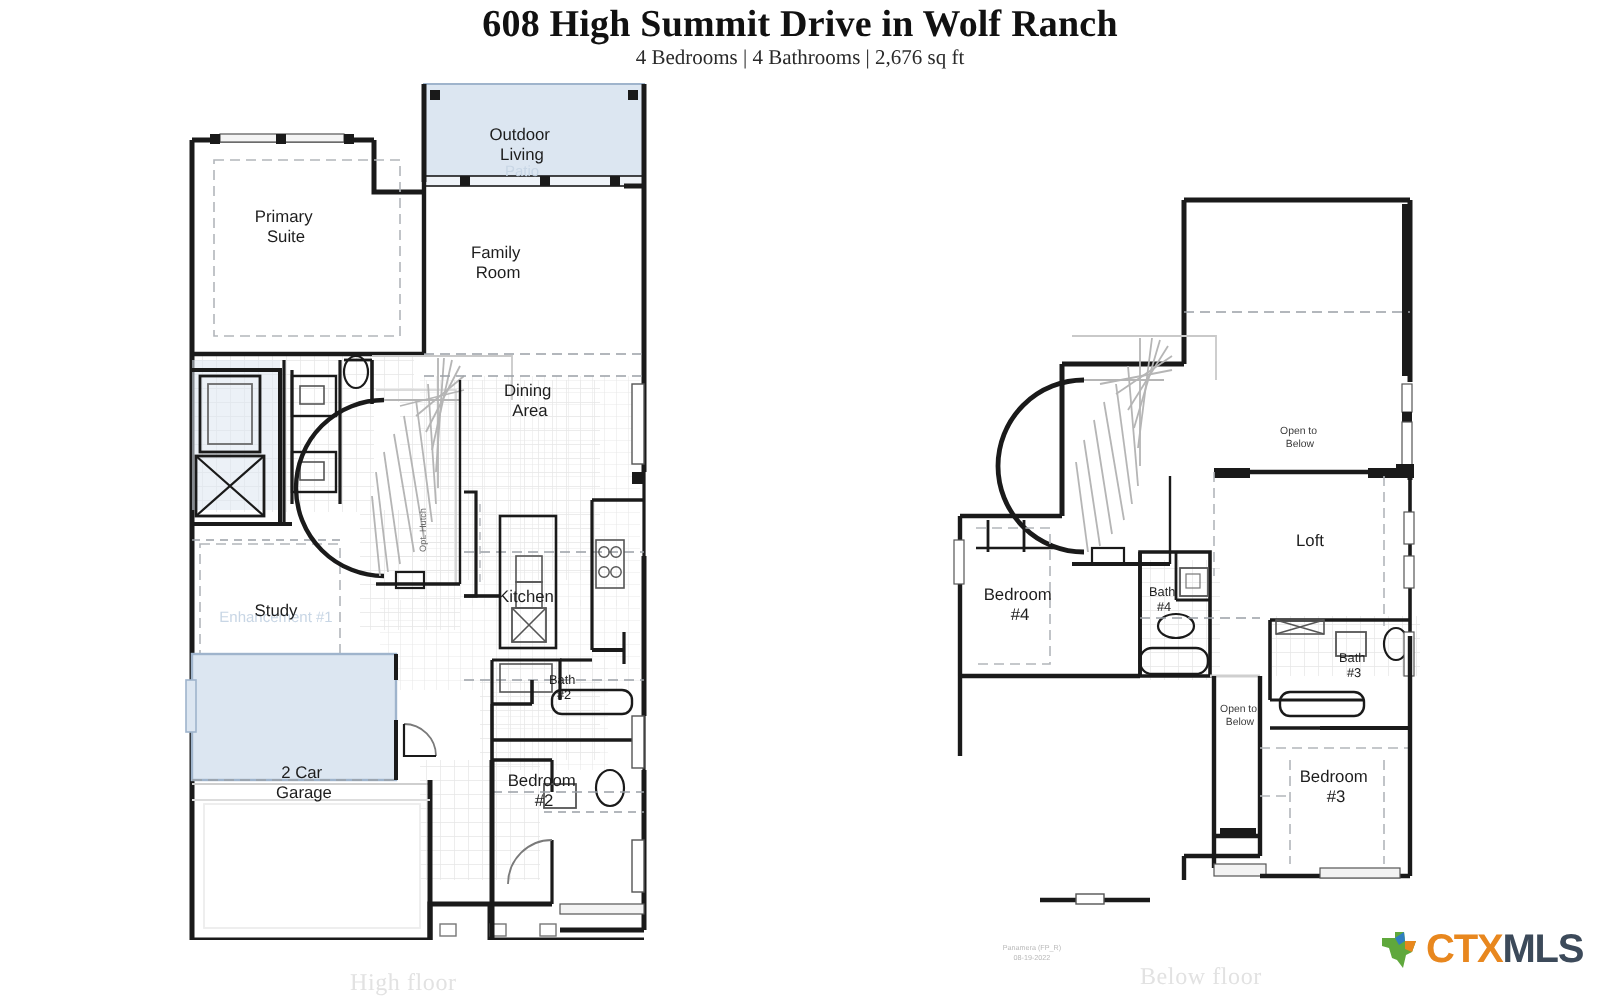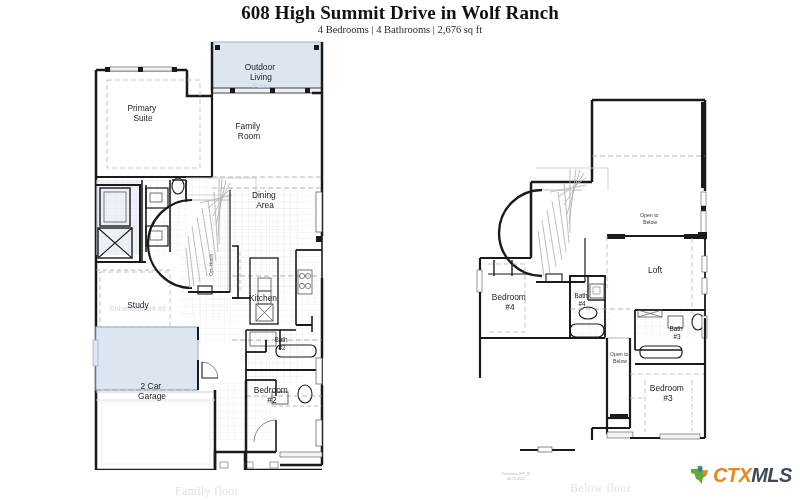--- a/index.html
+++ b/index.html
@@ -69,22 +69,22 @@
     align-items: center;
     gap: 3px;
   }
   #logo .wordmark {
     font-family: "Liberation Sans", sans-serif;
     font-weight: bold;
     font-size: 20px;
     letter-spacing: -0.6px;
     line-height: 1;
   }
-  #logo .ctx { color: #e8871e; font-style: italic; }
-  #logo .mls { color: #3c4a5a; font-style: italic; }
+  #logo .ctx { color: #e8871e; }
+  #logo .mls { color: #3c4a5a; }
 </style>
 </head>
 <body>
 
 <div id="page">
 
   <div id="title">608 High Summit Drive in Wolf Ranch</div>
   <div id="subtitle">4 Bedrooms | 4 Bathrooms | 2,676 sq ft</div>
 
   <svg id="plan-first" class="plan-svg" width="260" height="430" viewBox="0 0 260 430" xmlns="http://www.w3.org/2000/svg">
@@ -454,21 +454,21 @@
         <tspan x="207" dy="0">Bath</tspan>
         <tspan x="207" dy="7.5">#3</tspan>
       </text>
       <text x="198" y="303">
         <tspan x="198" dy="0">Bedroom</tspan>
         <tspan x="198" dy="10">#3</tspan>
       </text>
     </g>
   </svg>
 
-  <div class="wm" id="wm-first">Family floor</div>
+  <div class="wm" id="wm-first">High floor</div>
   <div class="wm" id="wm-second">Below floor</div>
 
   <div id="stamp">
     <div>Panamera (FP_R)</div>
     <div>08-19-2022</div>
   </div>
 
   <div id="logo">
     <svg width="20" height="22" viewBox="0 0 20 22" xmlns="http://www.w3.org/2000/svg">
       <path d="M1 5 L7.5 5 L7.5 2 L12 2 L12.5 6.5 L18 6.5 L16 12 L13 13.5 L11.5 20 L8.5 16 L6 15 L4.5 10 L1 9 Z" fill="#5fa83c"></path>

